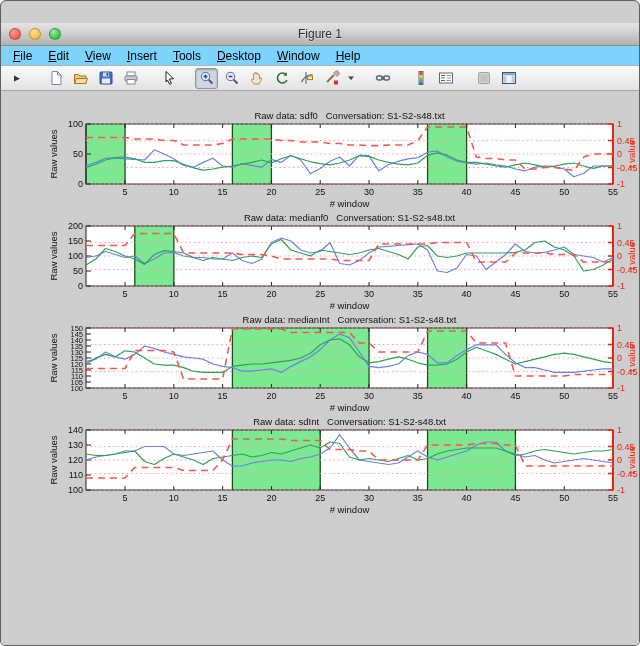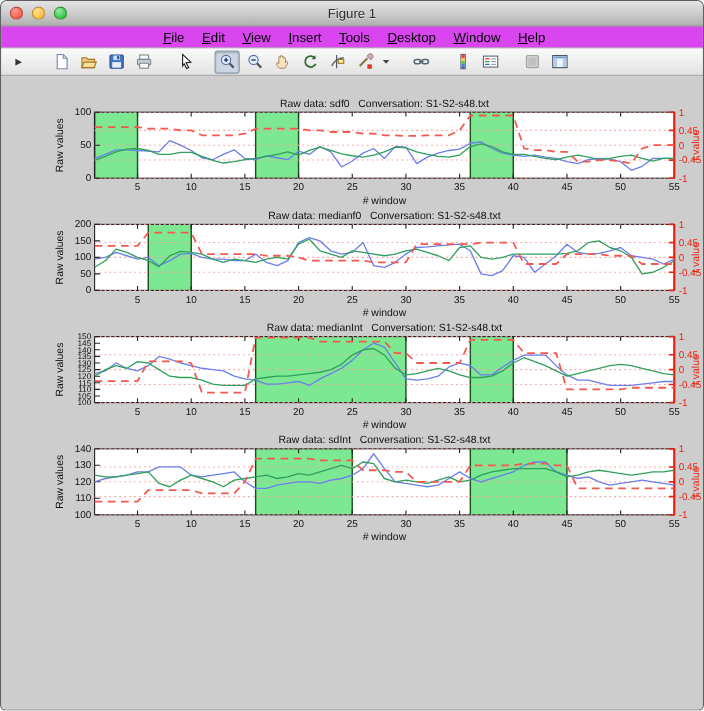--- a/index.html
+++ b/index.html
@@ -6,34 +6,35 @@
   .window{
     position:relative;width:640px;height:646px;box-sizing:border-box;
     border:1px solid #5f5f5f;border-radius:6px 6px 5px 5px;overflow:hidden;
     background:#cdcdcd;font-family:"Liberation Sans",sans-serif;
   }
   
   .titlebar{
     height:22px;position:relative;display:flex;align-items:center;
     background:linear-gradient(180deg,#e4e4e4 0%,#cfcfcf 45%,#b0b0b0 100%);
     border-bottom:1px solid #8d8d8d;
+    margin-top:22px;
   }
   .traffic{display:flex;gap:8px;margin-left:8px;z-index:2;}
   .light{width:12px;height:12px;border-radius:50%;box-sizing:border-box;border:1px solid rgba(0,0,0,.25);}
   .light.red{background:radial-gradient(circle at 35% 30%,#ff9a8f,#f55f50 70%);}
   .light.yellow{background:radial-gradient(circle at 35% 30%,#ffe09a,#fdbc40 70%);}
   .light.green{background:radial-gradient(circle at 35% 30%,#9fe8a5,#32c543 70%);}
   .win-title{
     position:absolute;left:0;right:0;text-align:center;font-size:12px;color:#2e2e2e;
     text-shadow:0 1px 0 rgba(255,255,255,.5);
   }
   
   .menubar{
-    height:19px;display:flex;align-items:center;background:#d946ef;
-    border-bottom:1px solid #b3b3b3;padding-left:4px;justify-content:center;
+    height:19px;display:flex;align-items:center;background:#7dd3fc;
+    border-bottom:1px solid #b3b3b3;padding-left:4px;
   }
   .menu-item{font-size:12px;color:#000;padding:0 8px;cursor:default;}
   .menu-item u{text-decoration:underline;}
   
   .toolbar{
     height:24px;display:flex;align-items:center;
     background:linear-gradient(180deg,#fbfbfb,#e2e2e2);
     border-bottom:1px solid #a8a8a8;padding:0 4px;
   }
   .tool{

